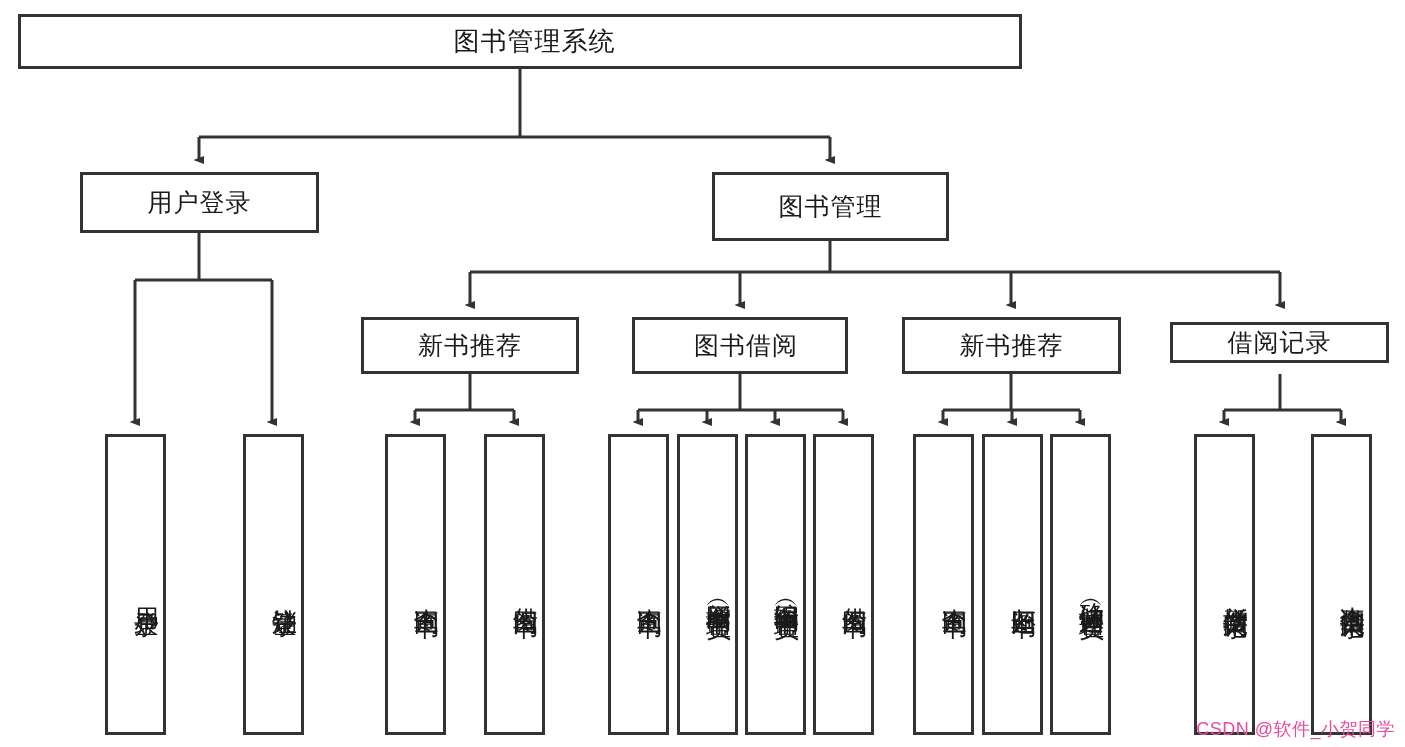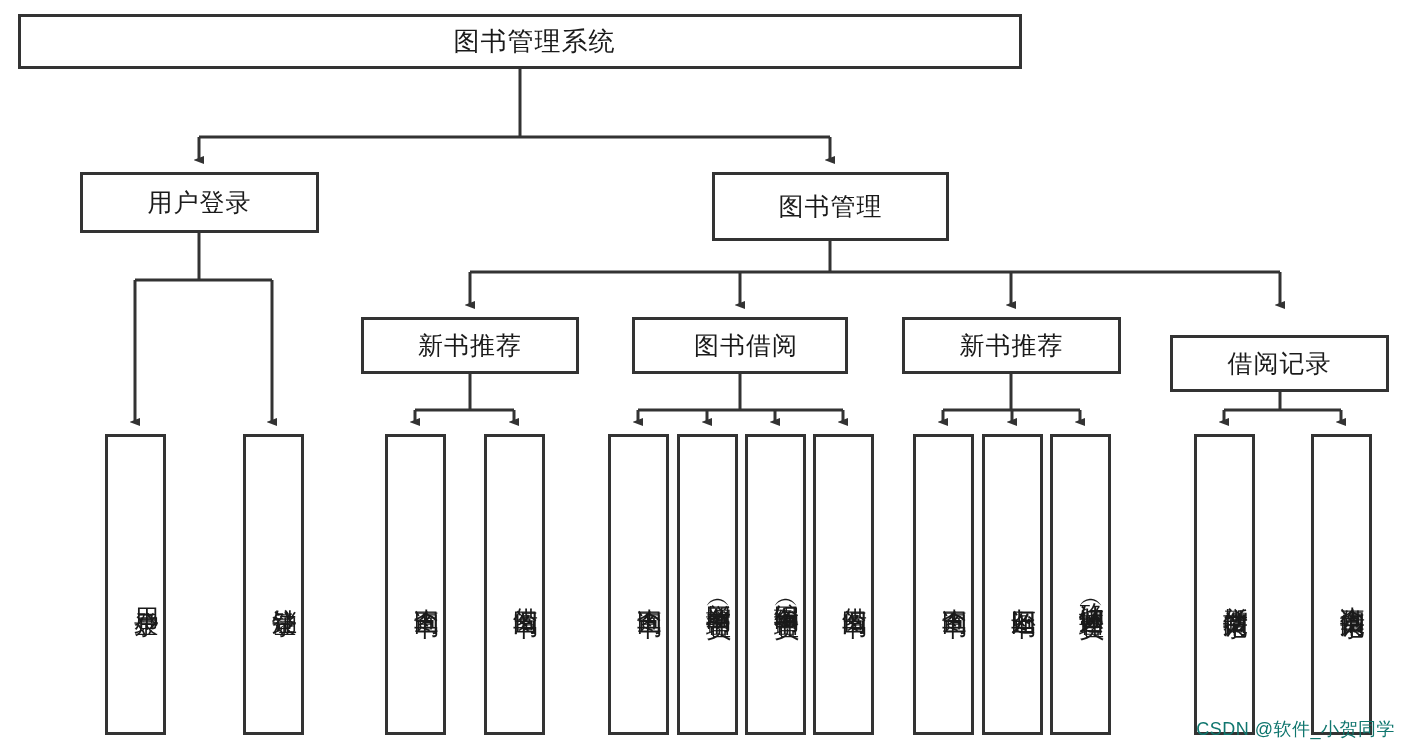--- a/index.html
+++ b/index.html
@@ -56,21 +56,21 @@
     display: block;
   }
   .node.root {
     font-size: 26px;
   }
   .watermark {
     position: absolute;
     right: 10px;
     bottom: 6px;
     font-size: 18px;
-    color: #0f766e;
+    color: #ec4899;
     white-space: nowrap;
     letter-spacing: 0.5px;
   }
 </style>
 </head>
 <body>
 
 <div id="canvas">
 
   <svg id="wires" viewBox="0 0 1405 747">
@@ -137,21 +137,21 @@
 
   <div class="node h" style="left:361px; top:317px; width:218px; height:57px;">
     <span>新书推荐</span>
   </div>
   <div class="node h" style="left:632px; top:317px; width:216px; height:57px;padding-left:12px;">
     <span>图书借阅</span>
   </div>
   <div class="node h" style="left:902px; top:317px; width:219px; height:57px;">
     <span>新书推荐</span>
   </div>
-  <div class="node h" style="left:1170px; top:335px; width:219px; height:57px;">
+  <div class="node h" style="left:1170px; top:322px; width:219px; height:41px;">
     <span>借阅记录</span>
   </div>
 
   <div class="node v" style="left:105px; top:434px; width:61px; height:301px;">
     <span class="vtext">用户登录</span>
   </div>
   <div class="node v" style="left:243px; top:434px; width:61px; height:301px;">
     <span class="vtext">注销登录</span>
   </div>
   <div class="node v" style="left:385px; top:434px; width:61px; height:301px;">

